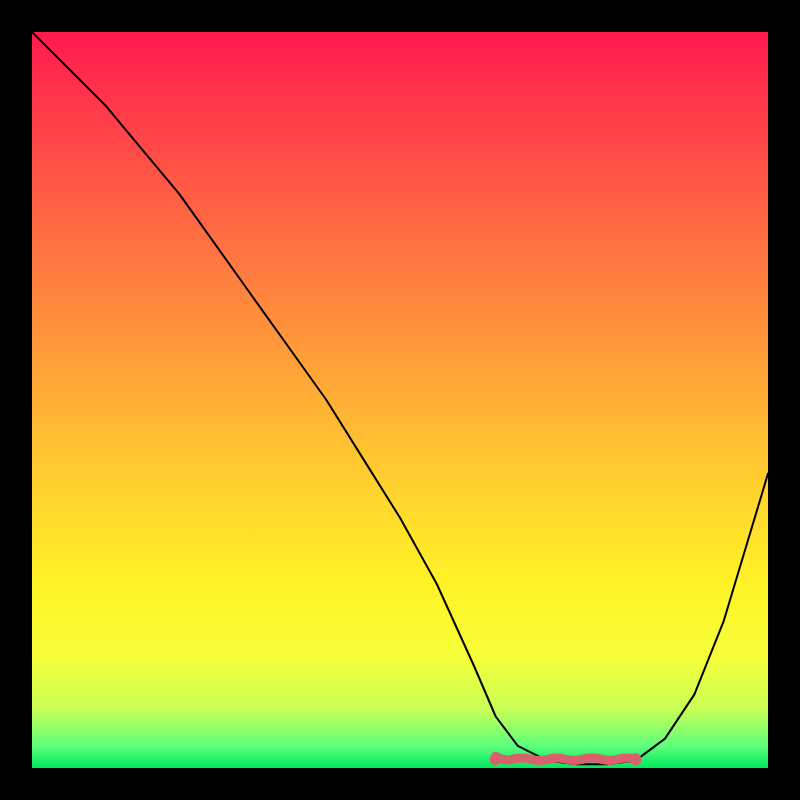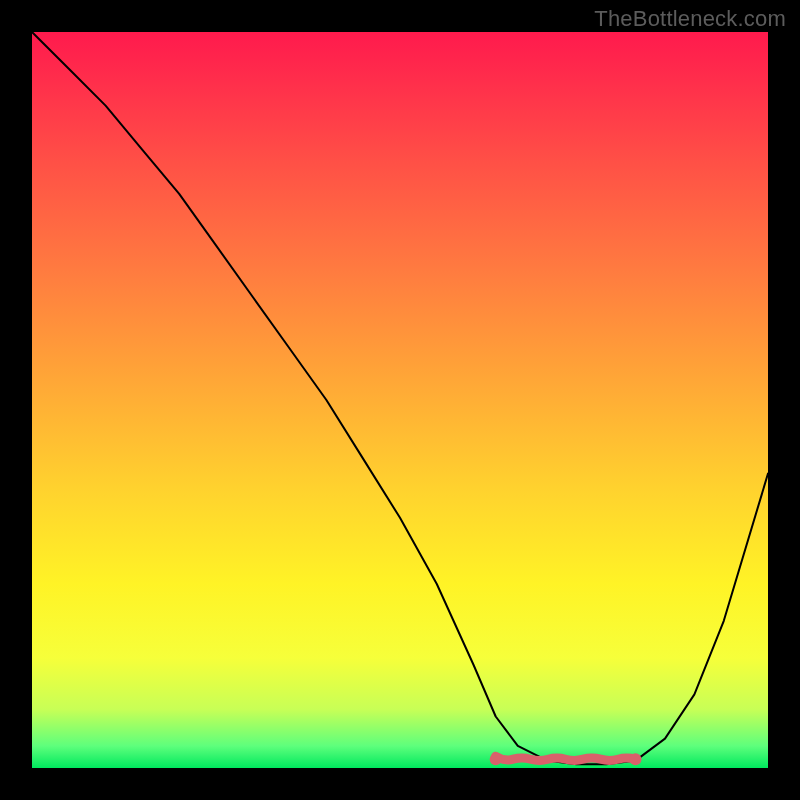--- a/index.html
+++ b/index.html
@@ -53,21 +53,20 @@
   }
   svg.overlay {
     position: absolute;
     inset: 0;
   }
 </style>
 </head>
 <body>
 
 <div class="frame">
-  <div class="watermark">TheBottleneck.com</div>
 
   <div class="plot-area">
     <div class="gradient"></div>
     <svg class="overlay" viewBox="0 0 736 736" preserveAspectRatio="none">
       <path d="M0.0 0.0 L36.8 36.8 L73.6 73.6 L110.4 117.8 L147.2 161.9 L184.0 213.4 L220.8 265.0 L257.6 316.5 L294.4 368.0 L331.2 426.9 L368.0 485.8 L404.8 552.0 L441.6 633.0 L463.7 684.5 L485.8 713.9 L515.2 728.6 L544.6 732.3 L574.1 732.3 L603.5 728.6 L633.0 706.6 L662.4 662.4 L691.8 588.8 L736.0 441.6" id="curve-path" fill="none" stroke="#000000" stroke-width="2" stroke-linecap="round" stroke-linejoin="round"></path>
       <g id="highlight-group">
           <path d="M 463.7 724.2 Q 472.4 729.7 481.2 727.2 Q 489.9 724.7 498.6 727.2 Q 507.4 729.7 516.1 727.2 Q 524.9 724.7 533.6 727.2 Q 542.3 729.7 551.1 727.2 Q 559.8 724.7 568.6 727.2 Q 577.3 729.7 586.0 727.2 Q 594.8 724.7 603.5 727.2" fill="none" stroke="#d9616b" stroke-width="9" stroke-linecap="round" stroke-linejoin="round"></path>
           <circle cx="463.7" cy="727.2" r="6" fill="#d9616b"></circle>
           <circle cx="603.5" cy="727.2" r="6" fill="#d9616b"></circle>
         </g>

